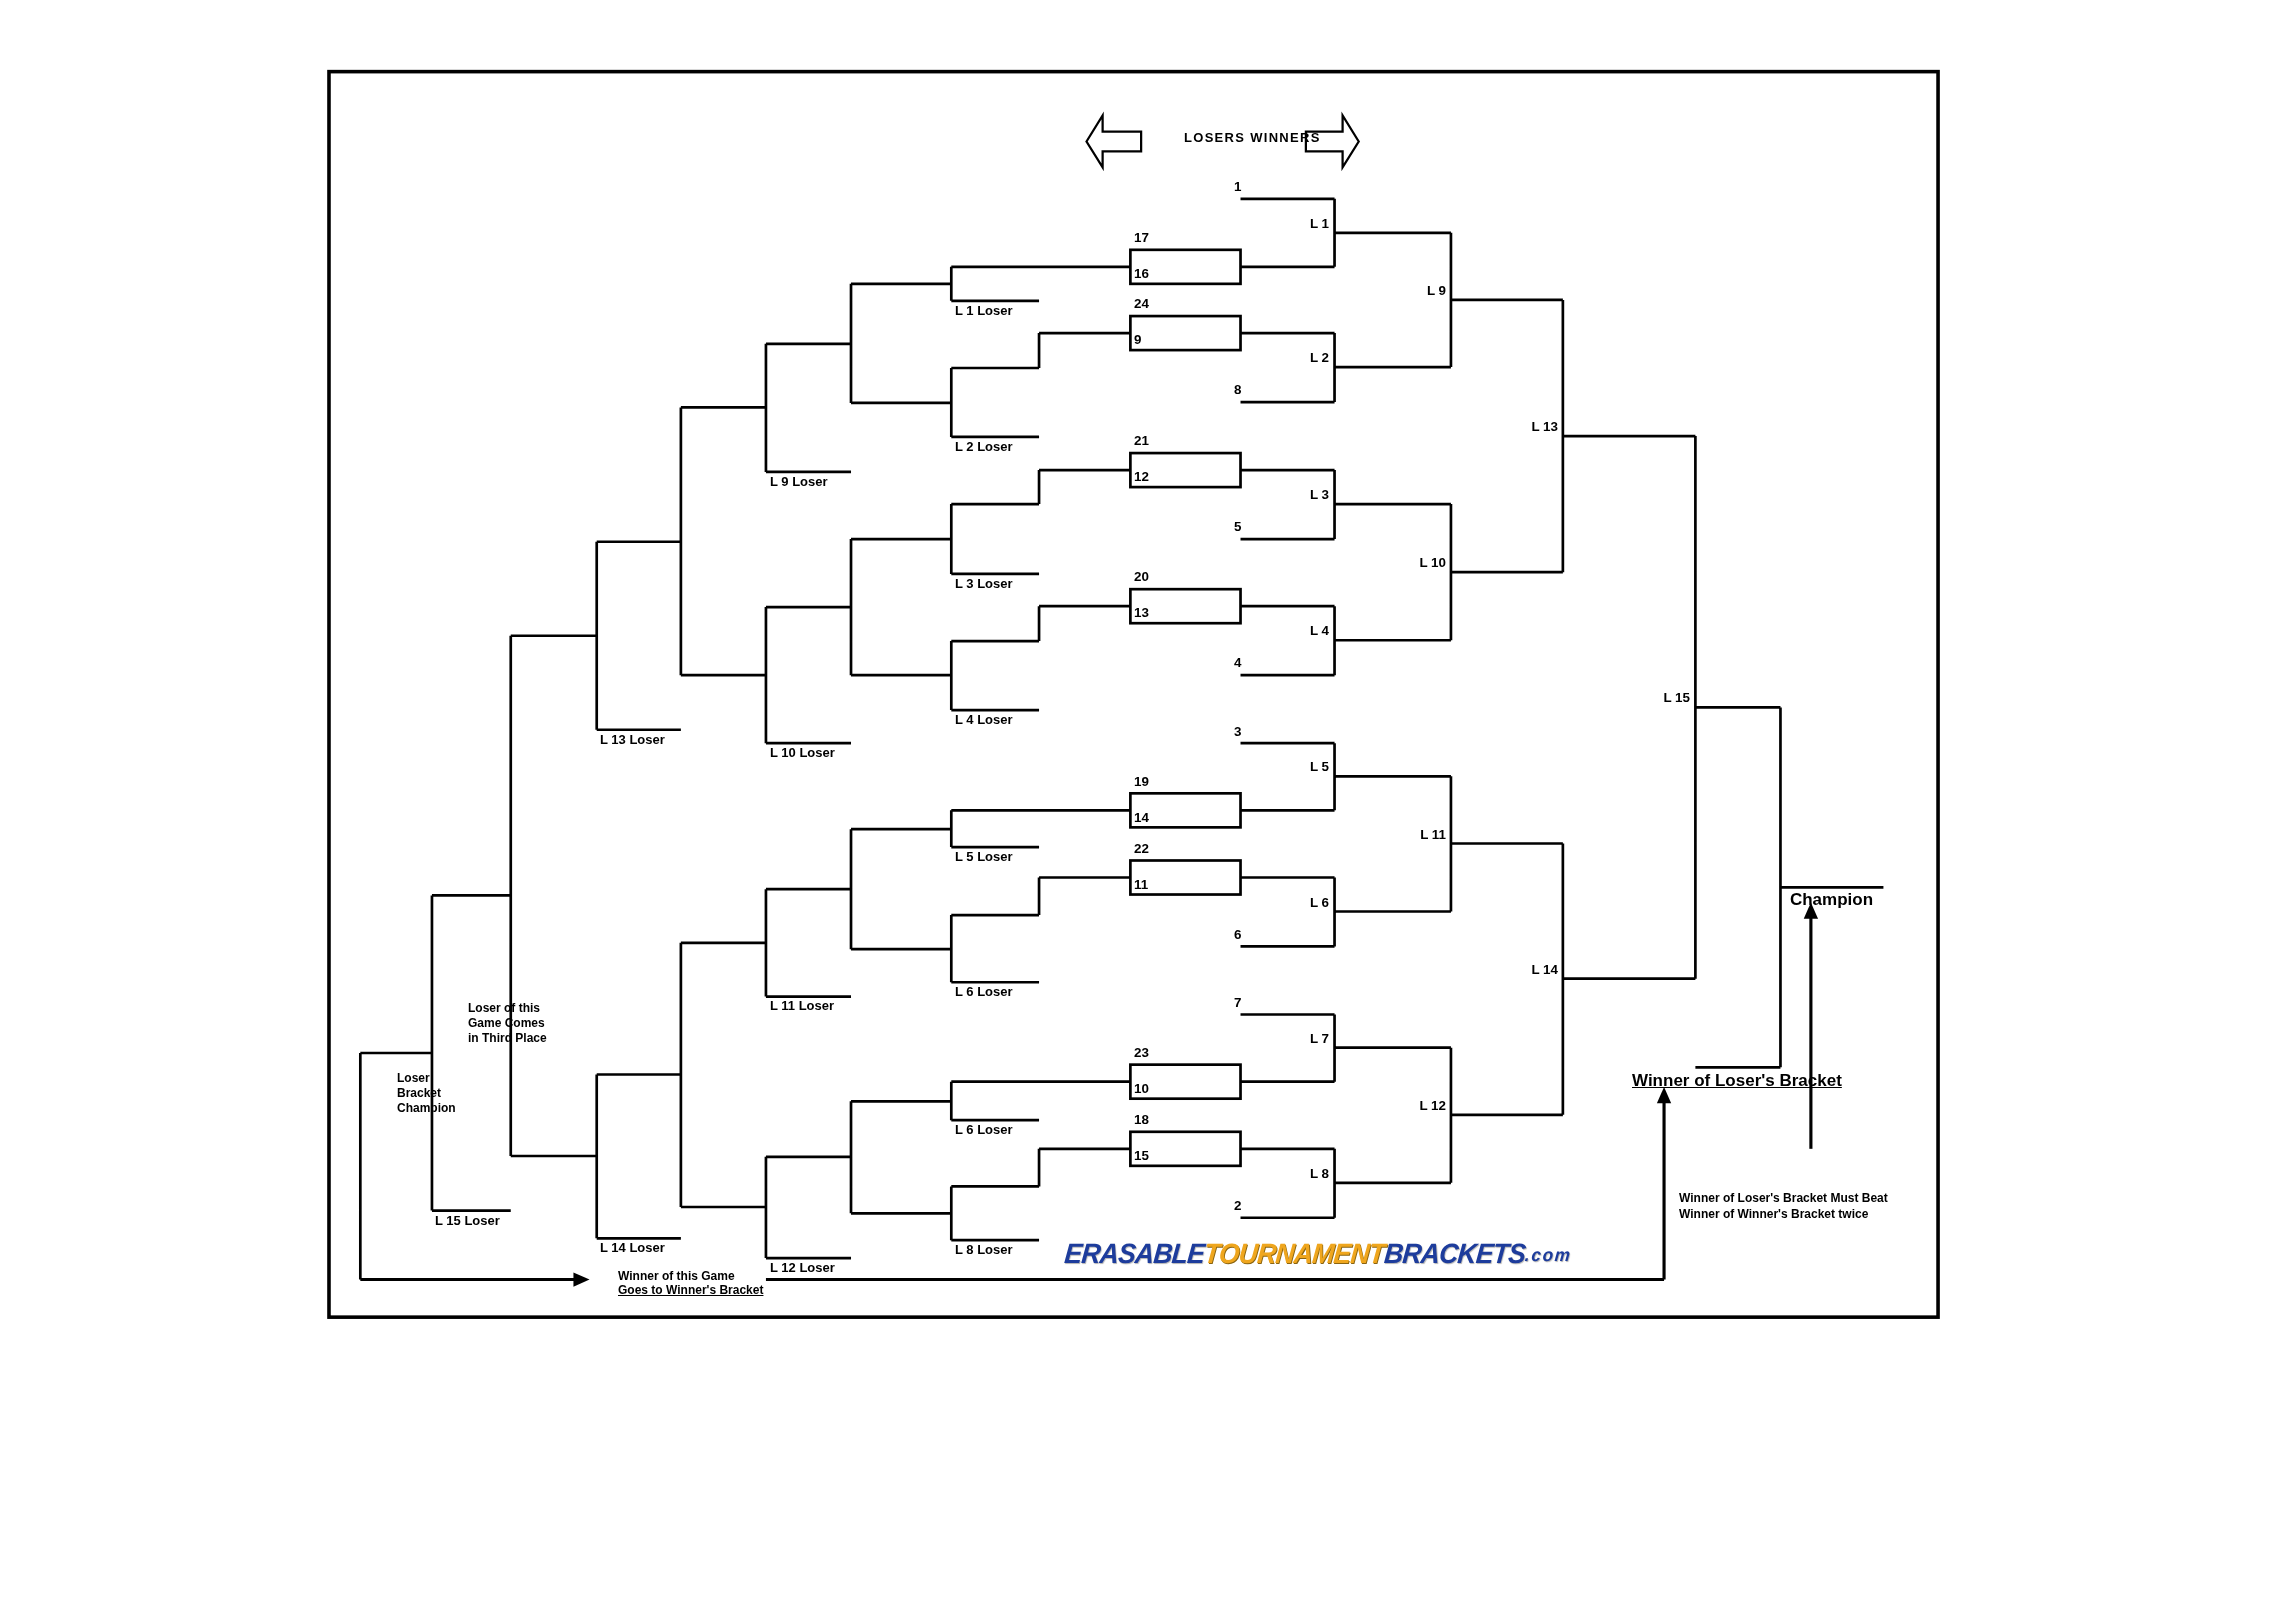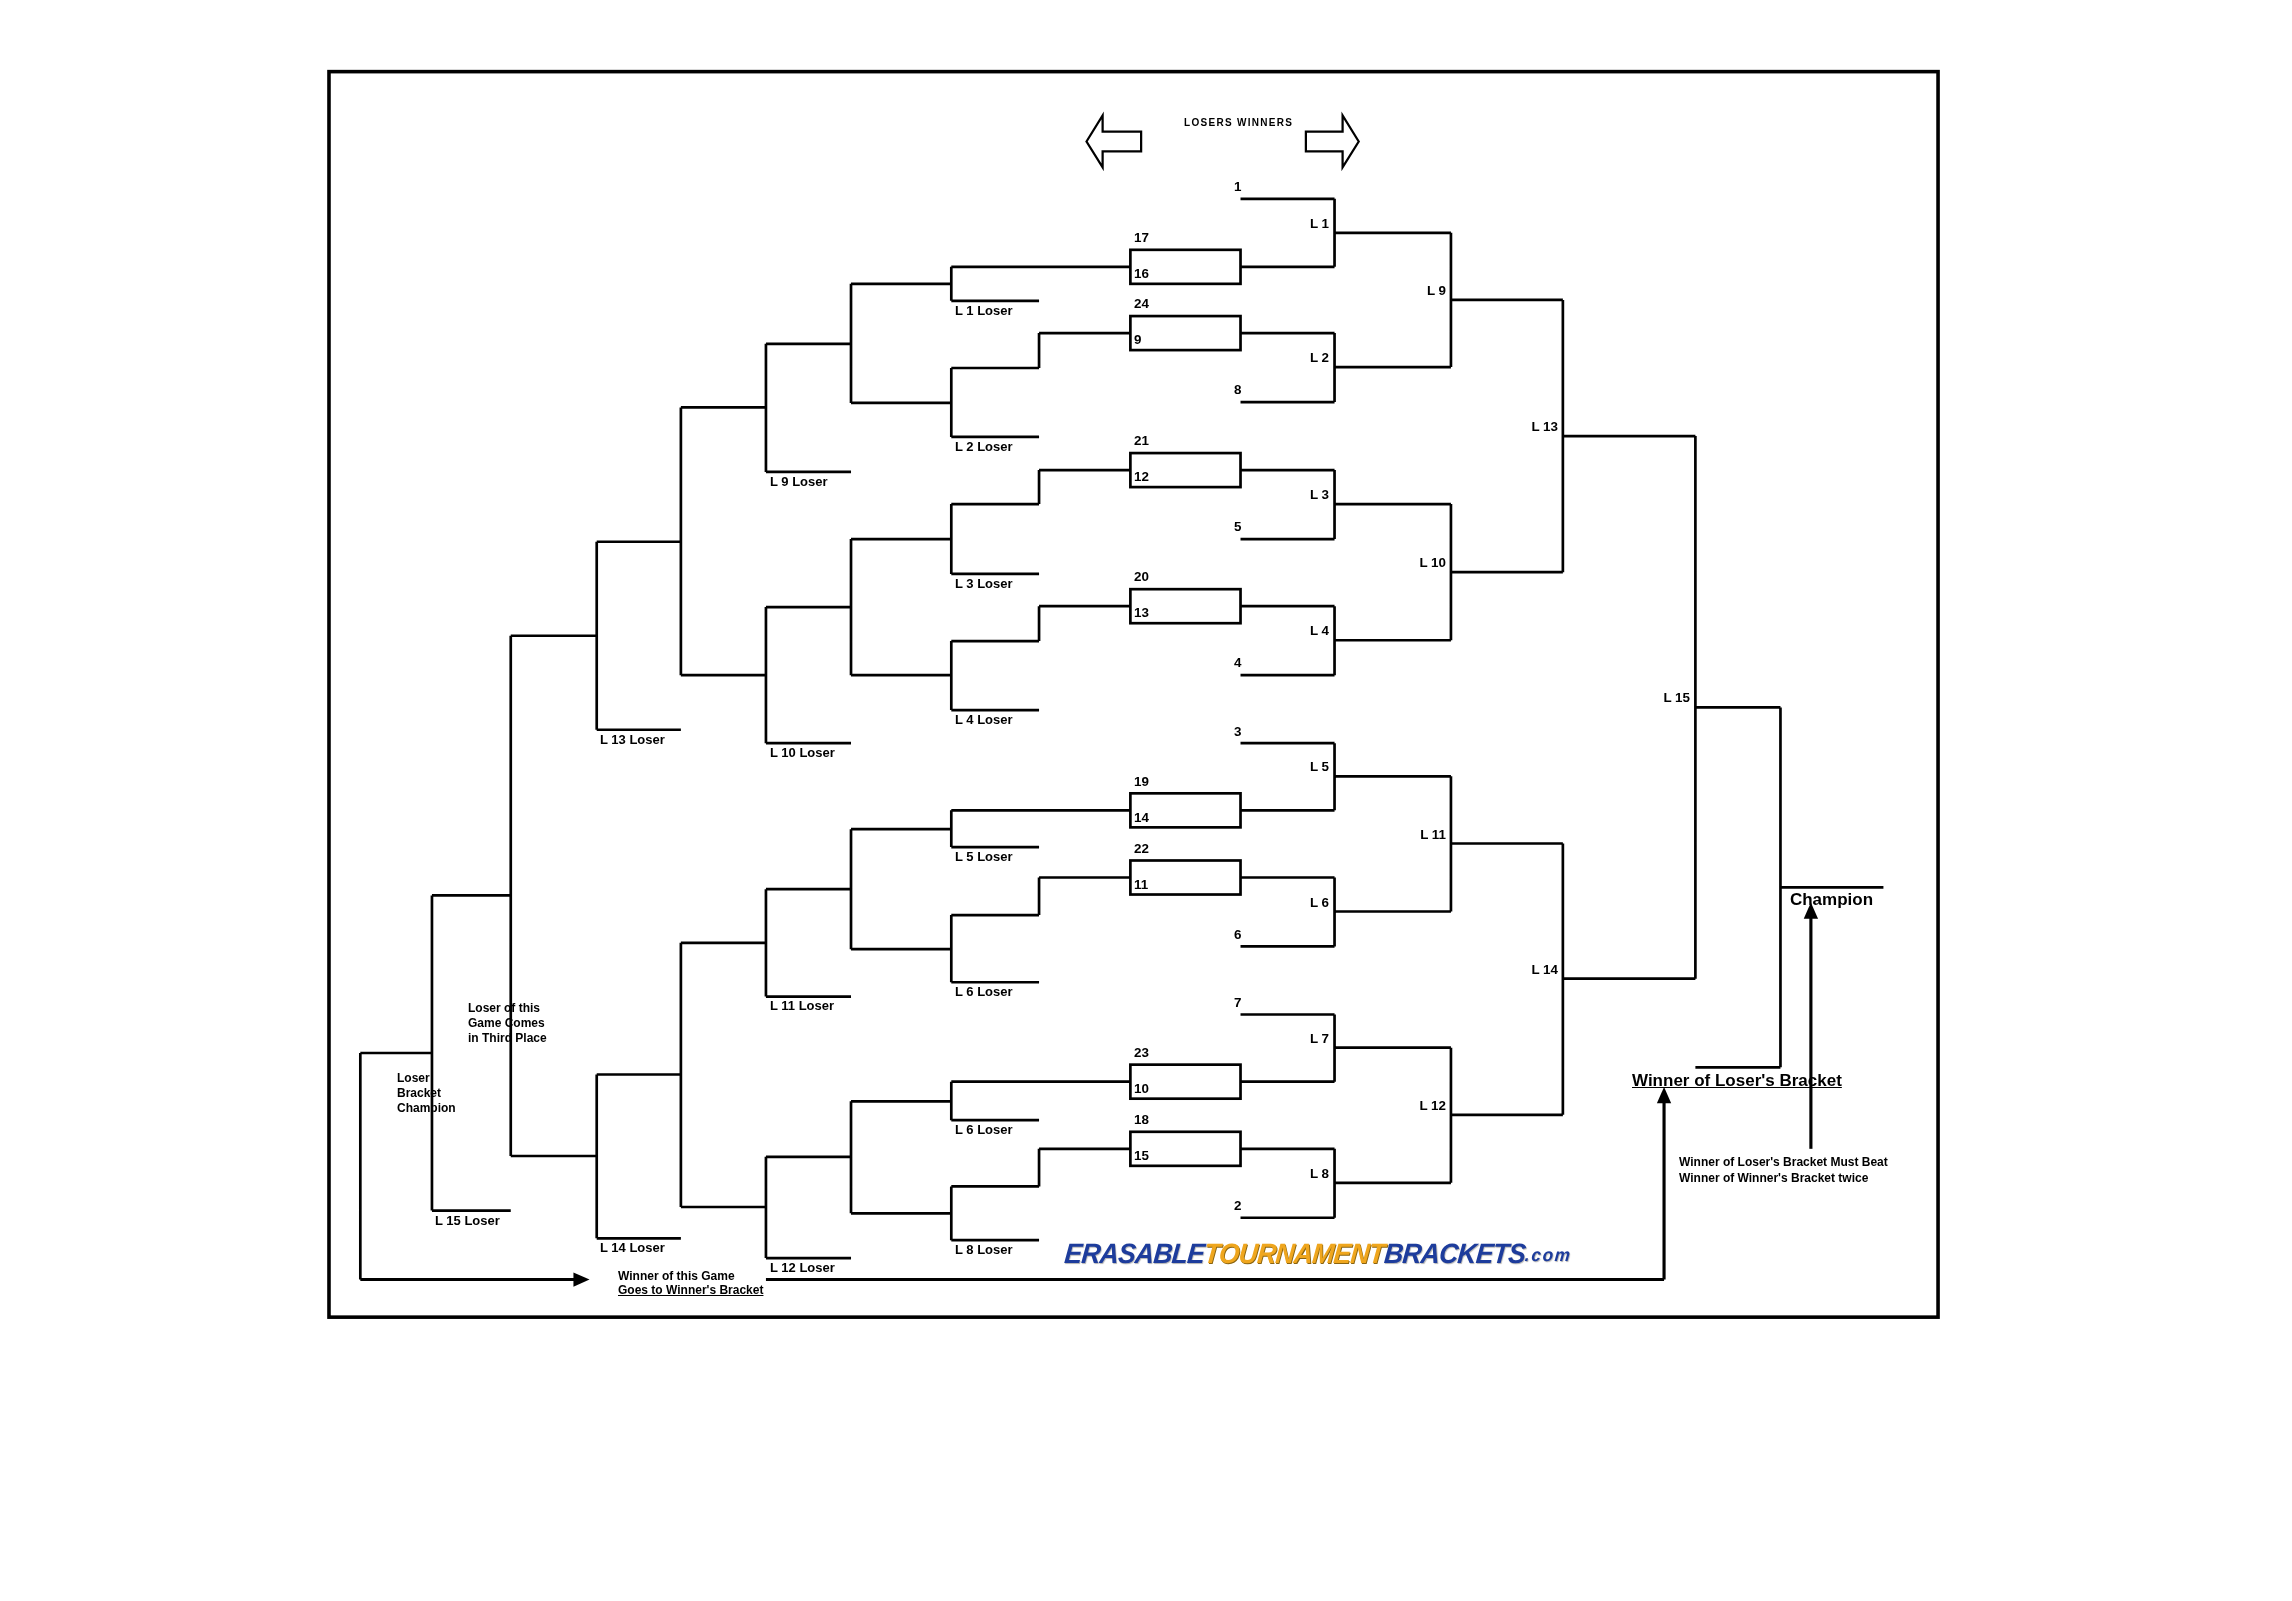--- a/index.html
+++ b/index.html
@@ -12,27 +12,27 @@
   .jl{width:54px;text-align:right;font-size:13.4px;}          
   .sn{font-size:13.4px;}                                      
   .bn{font-size:13.4px;}                                      
   .sl{font-size:13px;}                                    
   .ann{font-size:12px;}                                   
   .title-box{
     position:absolute;left:415px;top:131px;width:237px;height:104px;
     border:1.8px solid #000;display:flex;flex-direction:column;justify-content:center;
     align-items:center;text-align:center;font-weight:bold;font-size:15.7px;line-height:17px;
   }
-  .legend{position:absolute;left:1184px;top:117px;font-weight:bold;font-size:10px;letter-spacing:1.3px;}
+  .legend{position:absolute;left:1184px;top:130px;font-weight:bold;font-size:13px;letter-spacing:1.3px;}
   .champ{position:absolute;left:1778px;top:890px;width:107px;text-align:center;font-weight:bold;font-size:17px;}
   .wolb{position:absolute;left:1632px;top:1071px;font-weight:bold;font-size:17px;text-decoration:underline;}
   .note3{line-height:15px;padding-left:33px;}
   .wg{line-height:14px;}
   .wg .u{text-decoration:underline;}
-  .mb{line-height:16px;}
+  .mb{line-height:16px;margin-top:36px;}
   .logo{
     position:absolute;left:1066px;top:1238px;white-space:nowrap;
     font-weight:bold;font-style:italic;font-size:28px;letter-spacing:-0.9px;
     transform:skewX(-5deg) scaleX(.95);transform-origin:left top;
     text-shadow:0.9px 0.9px 0.9px rgba(40,40,40,.35);
   }
   .logo .blue{color:#1d3c9c;}
   .logo .gold{color:#efa61e;text-shadow:0.9px 0.9px 0 #8a6410;}
   .logo .dotcom{font-size:18px;letter-spacing:1.8px;color:#1d3c9c;vertical-align:1.8px;}
 </style>

